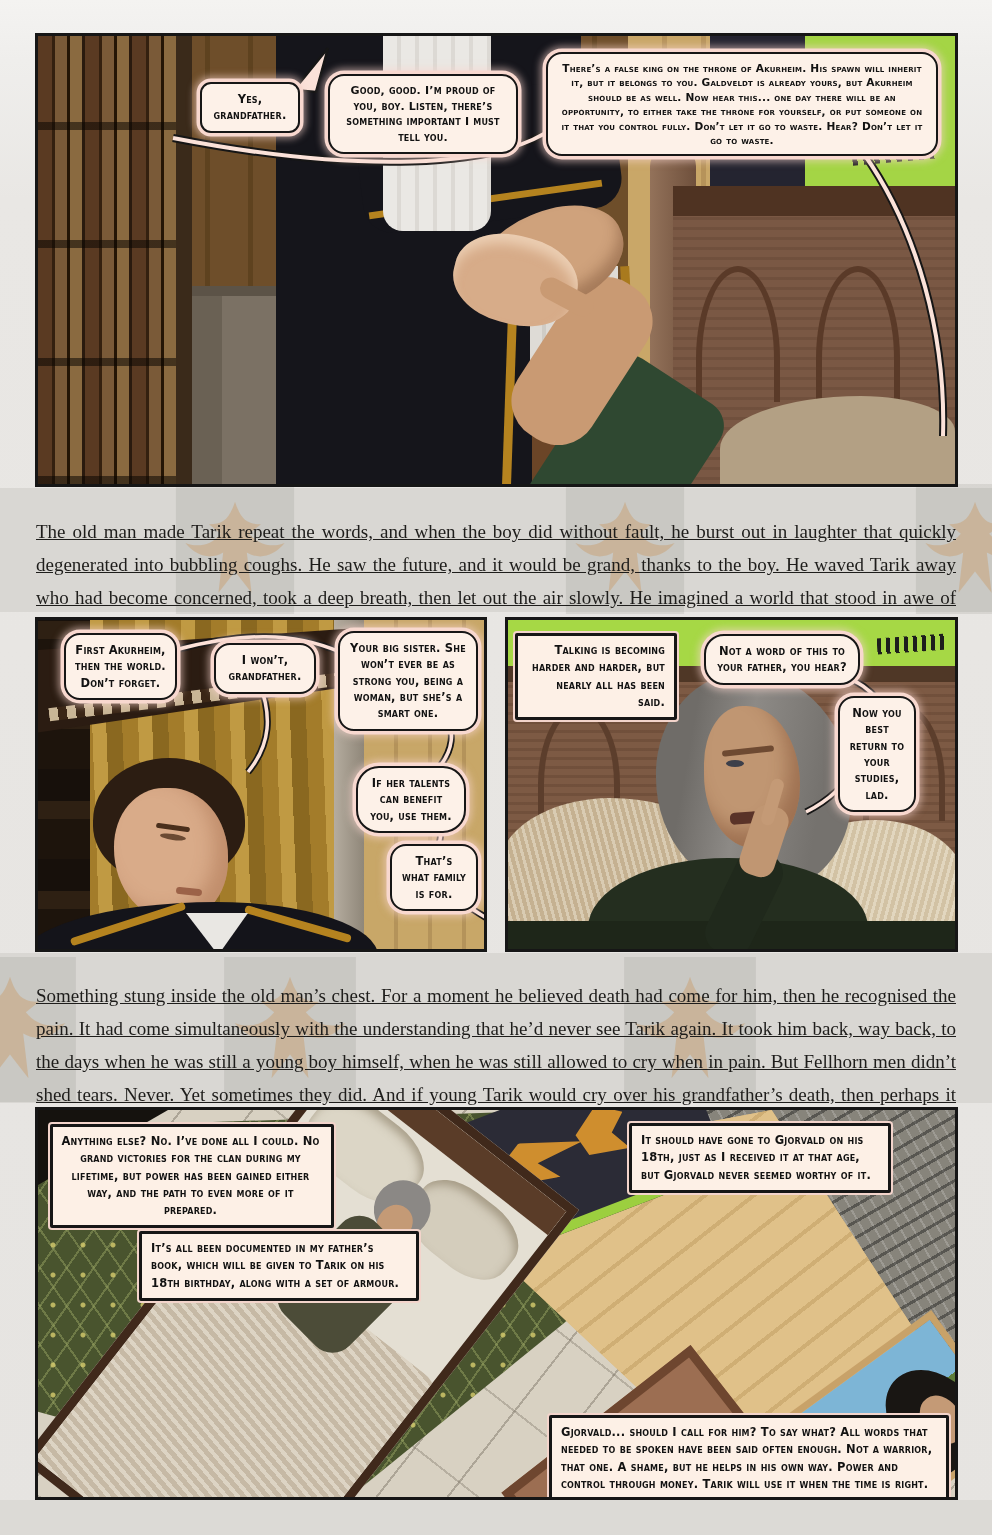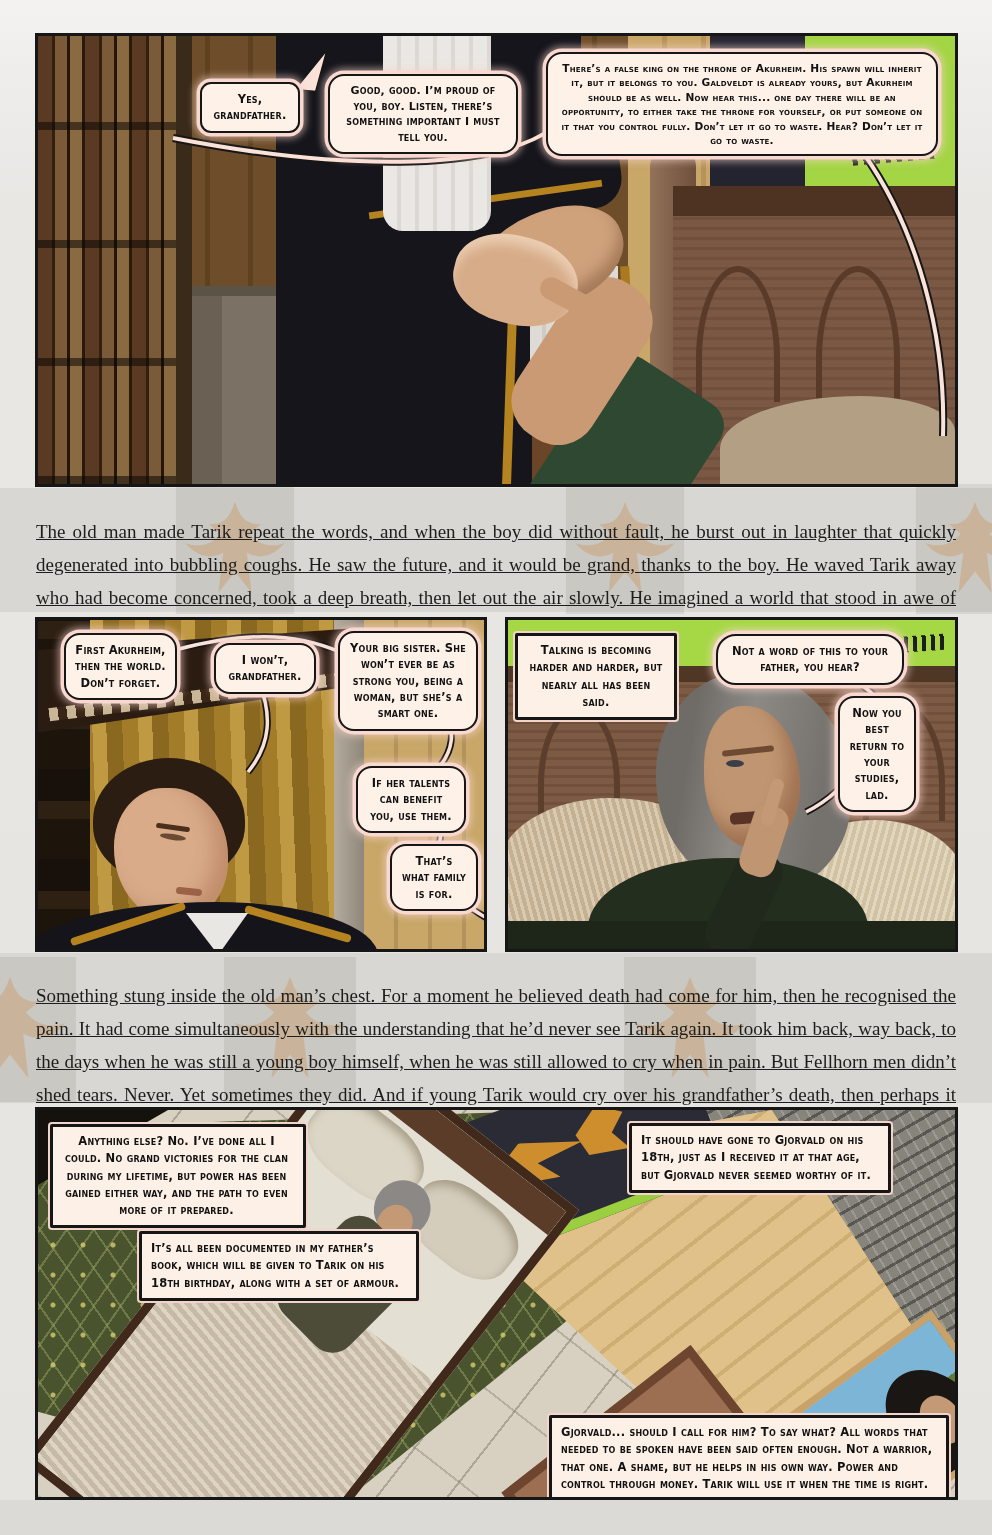--- a/index.html
+++ b/index.html
@@ -138,21 +138,21 @@
       <path d="M407 92 C 417 112 416 130 399 150" stroke="#fbe2d9" stroke-width="3.5" fill="none"></path>
       <path d="M392 198 C 403 211 406 217 398 228" stroke="#161616" stroke-width="7" fill="none"></path>
       <path d="M392 198 C 403 211 406 217 398 228" stroke="#fbe2d9" stroke-width="3.5" fill="none"></path>
       <path d="M418 278 C 438 292 448 298 456 302" stroke="#161616" stroke-width="7" fill="none"></path>
       <path d="M418 278 C 438 292 448 298 456 302" stroke="#fbe2d9" stroke-width="3.5" fill="none"></path>
     </svg>
 
     <div class="bubble" style="left:26px;top:13px;width:113px;">First Akurheim, then the world. Don’t forget.</div>
     <div class="bubble" style="left:176px;top:23px;width:102px;">I won’t, grandfather.</div>
     <div class="bubble" style="left:300px;top:11px;width:140px;">Your big sister. She won’t ever be as strong you, being a woman, but she’s a smart one.</div>
-    <div class="bubble" style="left:318px;top:146px;width:110px;">If her talents can benefit you, use them.</div>
+    <div class="bubble" style="left:318px;top:146px;width:110px;border-radius:23px;">If her talents can benefit you, use them.</div>
     <div class="bubble" style="left:352px;top:224px;width:88px;">That’s what family is for.</div>
   </div>
 
   <div class="panel" style="left:505px;top:617px;width:453px;height:335px;">
     <div class="layer" style="inset:0;background:repeating-linear-gradient(0deg,rgba(40,18,6,.14) 0 3px,rgba(0,0,0,0) 3px 9px),#7d5a44;"></div>
     <div class="layer" style="left:0;top:0;width:100%;height:46px;background:#a6d845;"></div>
     <div class="layer" style="right:8px;top:16px;width:70px;height:16px;background:repeating-linear-gradient(90deg,#1d1d1d 0 4px,transparent 4px 9px);transform:rotate(-4deg);"></div>
     <div class="layer" style="left:0;top:46px;width:100%;height:16px;background:#4f3726;"></div>
     <div class="layer" style="left:30px;top:85px;width:70px;height:110px;border:6px solid #5c3e2c;border-bottom:none;border-radius:55% 55% 0 0/75% 75% 0 0;"></div>
     <div class="layer" style="left:355px;top:85px;width:70px;height:110px;border:6px solid #5c3e2c;border-bottom:none;border-radius:55% 55% 0 0/75% 75% 0 0;"></div>
@@ -169,22 +169,22 @@
     <div class="layer" style="left:238px;top:185px;width:36px;height:72px;background:#c09672;border-radius:14px;transform:rotate(18deg);"></div>
     <div class="layer" style="left:258px;top:158px;width:13px;height:48px;background:#c49a76;border-radius:7px;transform:rotate(16deg);"></div>
 
     <svg class="tails" width="453" height="335" viewBox="0 0 453 335">
       <path d="M330 54 C 352 62 362 70 370 80" stroke="#161616" stroke-width="7" fill="none"></path>
       <path d="M330 54 C 352 62 362 70 370 80" stroke="#fbe2d9" stroke-width="3.5" fill="none"></path>
       <path d="M355 134 C 342 162 322 180 298 192" stroke="#161616" stroke-width="7" fill="none"></path>
       <path d="M355 134 C 342 162 322 180 298 192" stroke="#fbe2d9" stroke-width="3.5" fill="none"></path>
     </svg>
 
-    <div class="caption" style="left:7px;top:13px;width:162px;text-align:center;">Talking is becoming harder and harder, but nearly all has been said.</div>
-    <div class="bubble" style="left:196px;top:14px;width:188px;border-radius:20px;margin-left:12px;">Not a word of this to your father, you hear?</div>
+    <div class="caption" style="left:7px;top:13px;width:162px;text-align:right;">Talking is becoming harder and harder, but nearly all has been said.</div>
+    <div class="bubble" style="left:196px;top:14px;width:156px;border-radius:20px;">Not a word of this to your father, you hear?</div>
     <div class="bubble" style="left:330px;top:76px;width:78px;">Now you best return to your studies, lad.</div>
   </div>
 
   <p class="narration" style="top:960px;">Something stung inside the old man’s chest. For a moment he believed death had come for him, then he recognised the pain. It had come simultaneously with the understanding that he’d never see Tarik again. It took him back, way back, to the days when he was still a young boy himself, when he was still allowed to cry when in pain. But Fellhorn men didn’t shed tears. Never. Yet sometimes they did. And if young Tarik would cry over his grandfather’s death, then perhaps it was all right for the old man to do so himself.</p>
 
   <div class="panel" style="left:35px;top:1107px;width:923px;height:393px;background:#d6cfc0;">
     <div class="layer" style="inset:0;background:repeating-linear-gradient(128deg,rgba(120,112,98,.45) 0 2px,rgba(0,0,0,0) 2px 56px),repeating-linear-gradient(38deg,rgba(120,112,98,.35) 0 2px,rgba(0,0,0,0) 2px 90px),#d8d1c2;"></div>
     <div class="layer" style="inset:0;background:radial-gradient(circle,rgba(215,205,110,.8) 0 2px,rgba(0,0,0,0) 3px) 0 0/30px 30px,repeating-linear-gradient(55deg,rgba(148,160,96,.5) 0 2px,rgba(0,0,0,0) 2px 22px),repeating-linear-gradient(-55deg,rgba(148,160,96,.5) 0 2px,rgba(0,0,0,0) 2px 22px),#49542e;clip-path:polygon(0 8%,8% 4%,58% 0,86% 0,34% 100%,0 78%);"></div>
     <div class="layer" style="inset:0;background:repeating-linear-gradient(150deg,rgba(40,40,38,.5) 0 3px,rgba(0,0,0,0) 3px 14px),repeating-linear-gradient(60deg,rgba(255,255,255,.18) 0 2px,rgba(0,0,0,0) 2px 11px),#87847b;clip-path:polygon(66% 0,100% 0,100% 82%,78% 22%);"></div>
     <div class="layer" style="inset:0;background:repeating-linear-gradient(142deg,#e0c189 0 26px,#cfae74 26px 30px),#dcba7c;clip-path:polygon(62% 8%,80% 0,97% 62%,78% 100%,52% 42%);"></div>
@@ -201,20 +201,20 @@
        <div style="position:absolute;left:108px;top:70px;width:56px;height:58px;background:#8b8885;border-radius:50%;"></div>
        <div style="position:absolute;left:122px;top:96px;width:34px;height:38px;background:#c49a76;border-radius:48%;"></div>
        <div style="position:absolute;left:92px;top:128px;width:92px;height:130px;background:#4c4c38;border-radius:24px;transform:rotate(7deg);"></div>
     </div>
     <div class="layer" style="left:478px;top:295px;width:240px;height:130px;background:#9c6e52;border:9px solid #6e462f;box-sizing:border-box;transform:rotate(-38deg);"></div>
     <div class="layer" style="left:770px;top:240px;width:185px;height:150px;transform:rotate(-36deg);border:7px solid #c8a269;box-sizing:border-box;background:linear-gradient(180deg,#7db5d6 0 42%,#5e7d3a 42% 72%,#3c3c30 72% 100%);overflow:hidden;">
        <div style="position:absolute;right:12px;top:28px;width:85px;height:115px;background:#191613;border-radius:45% 55% 40% 50%;"></div>
        <div style="position:absolute;right:30px;top:62px;width:38px;height:52px;background:#c49a76;border-radius:48%;"></div>
     </div>
 
-    <div class="caption" style="left:12px;top:14px;width:256px;text-align:center;padding-left:6px;">Anything else? No. I’ve done all I could. No grand victories for the clan during my lifetime, but power has been gained either way, and the path to even more of it prepared.</div>
+    <div class="caption" style="left:12px;top:14px;width:284px;text-align:center;padding-left:6px;">Anything else? No. I’ve done all I could. No grand victories for the clan during my lifetime, but power has been gained either way, and the path to even more of it prepared.</div>
     <div class="caption" style="left:591px;top:13px;width:262px;text-align:left;">It should have gone to Gjorvald on his 18th, just as I received it at that age, but Gjorvald never seemed worthy of it.</div>
     <div class="caption" style="left:101px;top:121px;width:280px;text-align:left;">It’s all been documented in my father’s book, which will be given to Tarik on his 18th birthday, along with a set of armour.</div>
     <div class="caption" style="left:511px;top:305px;width:400px;text-align:left;">Gjorvald... should I call for him? To say what? All words that needed to be spoken have been said often enough. Not a warrior, that one. A shame, but he helps in his own way. Power and control through money. Tarik will use it when the time is right.</div>
   </div>
 
 
 </div>
 
 </body></html>

